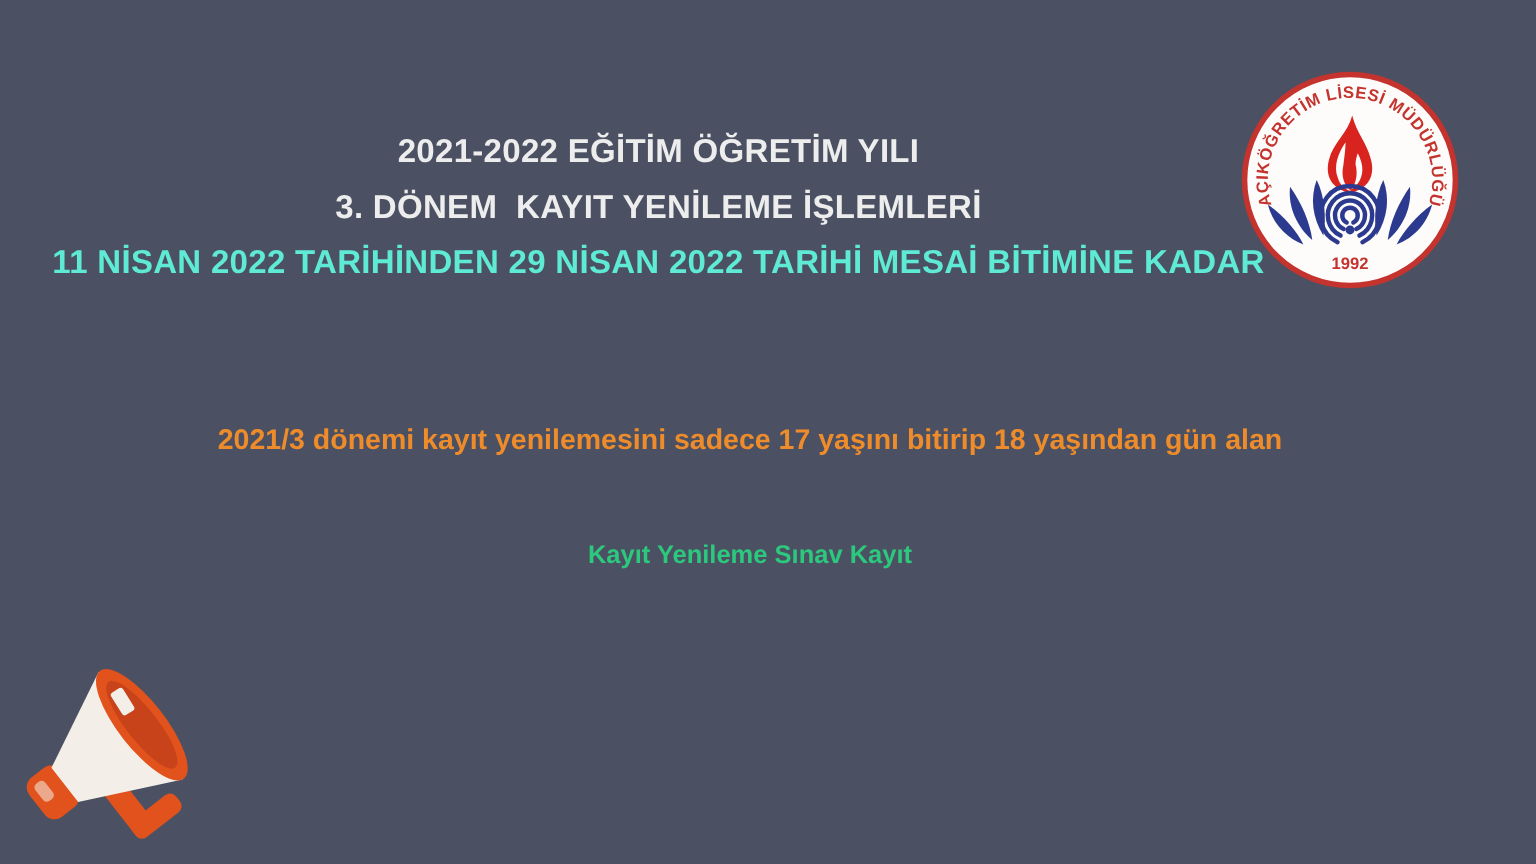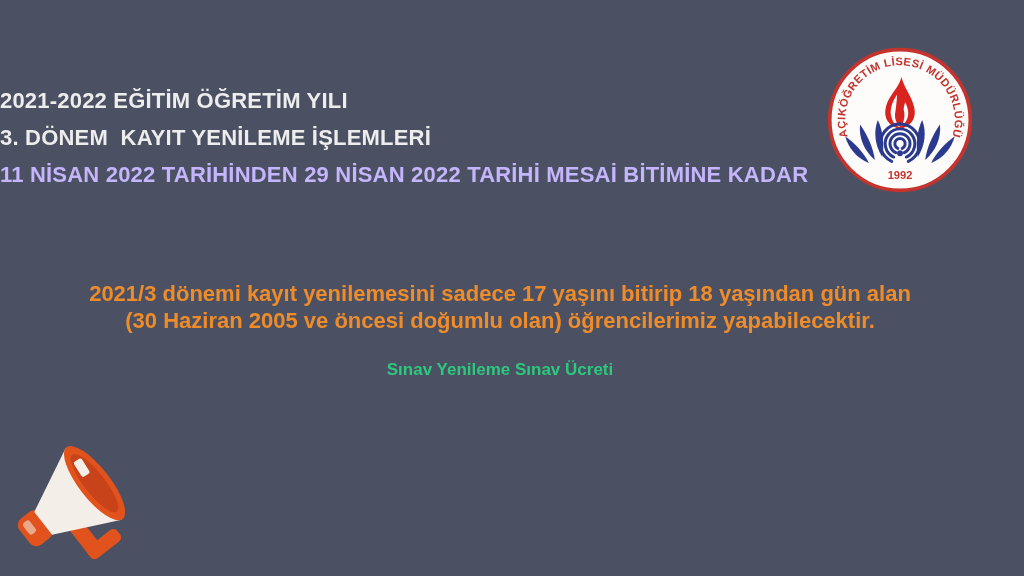--- a/index.html
+++ b/index.html
@@ -9,31 +9,33 @@
     background:#4b5162;
     overflow:hidden;
     font-family:"Liberation Sans", sans-serif;
     font-weight:bold;
   }
   .txtline { white-space:pre-wrap; }
 
   
   .header-block {
     position:absolute; left:0; top:82px; width:854px;
+    text-align:center;
     font-size:22px; line-height:37px;
     color:#ededed;
     letter-spacing:0.2px;
+    padding-left:12px;
   }
-  .header-block .yellow { color:#c4b5fd; }
+  .header-block .yellow { color:#5eead4; }
 
   
   .eligibility-block {
     position:absolute; left:0; top:280px; width:1000px;
     text-align:center;
-    font-size:22px; line-height:27px;
+    font-size:19px; line-height:27px;
     color:#ee8c2b;
   }
 
   
   .payment-block {
     position:absolute; left:0; top:359px; width:1000px;
     text-align:center;
     font-size:17px; line-height:22.5px;
     color:#2cc87d;
   }
@@ -58,25 +60,24 @@
 <div class="poster">
 
   <div class="header-block">
     <div class="txtline">2021-2022 EĞİTİM ÖĞRETİM YILI</div>
     <div class="txtline">3. DÖNEM  KAYIT YENİLEME İŞLEMLERİ</div>
     <div class="txtline yellow">11 NİSAN 2022 TARİHİNDEN 29 NİSAN 2022 TARİHİ MESAİ BİTİMİNE KADAR</div>
   </div>
 
   <div class="eligibility-block">
     <div class="txtline">2021/3 dönemi kayıt yenilemesini sadece 17 yaşını bitirip 18 yaşından gün alan</div>
-    <div class="txtline">(30 Haziran 2005 ve öncesi doğumlu olan) öğrencilerimiz yapabilecektir.</div>
   </div>
 
   <div class="payment-block">
-    <div class="txtline">Sınav Yenileme Sınav Ücreti</div>
+    <div class="txtline">Kayıt Yenileme Sınav Kayıt</div>
   </div>
 
   <div class="logo-wrap">
     <svg viewBox="0 0 200 200" xmlns="http://www.w3.org/2000/svg">
 
       <circle cx="100" cy="100" r="95" fill="#fdfcfa" stroke="#c4332e" stroke-width="5"></circle>
 
       <defs>
         <path id="arcPath" d="M 31.4 127.8 A 74 74 0 1 1 168.6 127.8" fill="none"></path>
       </defs>

